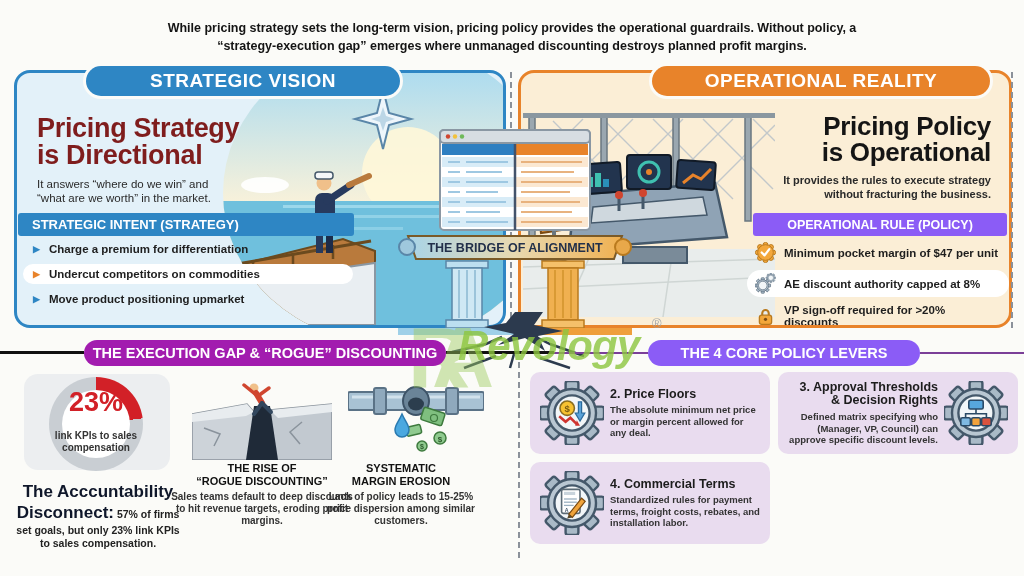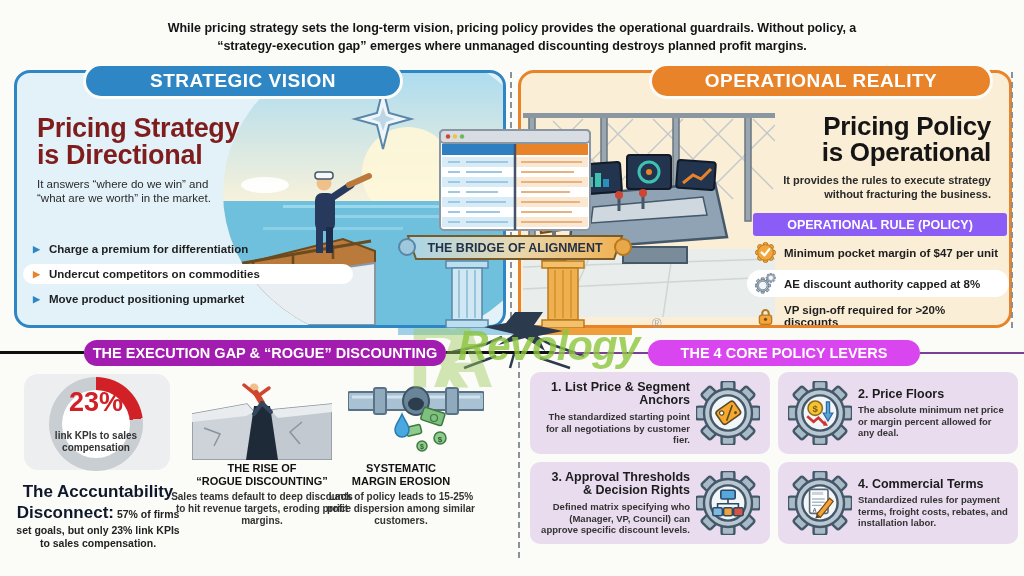--- a/index.html
+++ b/index.html
@@ -28,21 +28,21 @@
   .sub-right{right:18px;top:100px;width:250px;text-align:right;font-size:11px;font-weight:bold;color:#2a2a2a;line-height:1.3;}
   .rules{left:226px;top:166px;width:262px;}
   .rule-row{display:flex;align-items:center;gap:8px;font-size:11.5px;font-weight:bold;color:#1e1e1e;padding:3px 8px;margin-bottom:4px;}
   .rule-row.hl{background:#fff;border-radius:14px;}
   .rule-row svg{flex:0 0 auto;}
   
   .dash-v{border-left:2px dashed #8b919a;width:0;}
   
   .pill{height:26px;border-radius:13px;color:#fff;font-weight:bold;font-size:14.5px;display:flex;align-items:center;justify-content:center;z-index:6;}
   .pill-black{left:84px;top:340px;width:362px;background:#a21caf;}
-  .pill-purple{left:648px;top:340px;width:272px;background:#d946ef;}
+  .pill-purple{left:648px;top:340px;width:272px;background:#8b5cf6;}
   .hline{height:0;z-index:5;}
   .hline-black{border-top:3px solid #101010;}
   .hline-purple{border-top:2px solid #7b3f98;}
   
   .gauge-bg{left:24px;top:374px;width:146px;height:96px;background:#eceef0;border-radius:14px;}
   .gauge{left:49px;top:377px;width:94px;height:94px;border-radius:50%;background:conic-gradient(#d22027 0 83deg,#c9ced3 83deg 360deg);z-index:2;}
   .gauge-inner{position:absolute;left:13px;top:13px;width:68px;height:68px;border-radius:50%;background:#fff;}
   .gauge-text{position:absolute;left:-13px;top:12px;width:120px;text-align:center;}
   .gauge-val{font-size:27px;font-weight:bold;color:#d22027;line-height:1;}
   .gauge-cap{font-size:10px;font-weight:bold;color:#333;line-height:1.15;margin-top:14px;}
@@ -139,20 +139,21 @@
     </g>
   </svg>
   <div class="abs h-left">
     <span>Pricing Strategy</span><br>
     <span>is Directional</span>
   </div>
   <div class="abs sub-left">
     <span>It answers “where do we win” and</span><br>
     <span>“what are we worth” in the market.</span>
   </div>
+  <div class="abs bar bar-blue">STRATEGIC INTENT (STRATEGY)</div>
   <div class="abs bullets">
     <div class="bullet-row">
         <span class="tri tri-blue">▶</span>
         <span>Charge a premium for differentiation</span>
       </div>
     <div class="bullet-row hl">
         <span class="tri tri-orange">▶</span>
         <span>Undercut competitors on commodities</span>
       </div>
     <div class="bullet-row">
@@ -397,35 +398,20 @@
   </div>
   <div class="fig-body">Lack of policy leads to 15-25% price dispersion among similar customers.</div>
 </div>
 
 <div class="abs hline hline-purple" style="left:554px;top:352px;width:94px;"></div>
 <div class="abs hline hline-purple" style="left:920px;top:352px;width:104px;"></div>
 <div class="abs pill pill-purple">THE 4 CORE POLICY LEVERS</div>
 
 <div class="abs cards">
   <div class="card">
-    <div class="card-text t-right">
-      <div class="card-title">1. List Price &amp; Segment Anchors</div>
-      <div class="card-body">The standardized starting point for all negotiations by customer fier.</div>
-    </div>
-    <svg class="gear-icon" viewBox="0 0 80 80">
-      <use href="#gearbase"></use>
-      <g transform="rotate(-35 40 40)">
-        <rect x="27" y="30" width="27" height="20" rx="4" fill="#f6a82c" stroke="#5a4a2a" stroke-width="2"></rect>
-        <circle cx="33.5" cy="35.5" r="2.6" fill="#fff" stroke="#5a4a2a" stroke-width="1.4"></circle>
-        <line x1="33" y1="47" x2="50" y2="35" stroke="#5a4a2a" stroke-width="2"></line>
-        <circle cx="48" cy="45" r="1.8" fill="#5a4a2a"></circle>
-      </g>
-    </svg>
-  </div>
-  <div class="card">
     <svg class="gear-icon" viewBox="0 0 80 80">
       <use href="#gearbase"></use>
       <circle cx="34" cy="34" r="9" fill="#f7c231" stroke="#8a6d1f" stroke-width="2"></circle>
       <text x="34" y="38.5" text-anchor="middle" font-size="12" font-weight="bold" fill="#7a5c10">$</text>
       <polygon points="48,26 52,26 52,40 56,40 50,50 44,40 48,40" fill="#5aa2d8" stroke="#2a6a9c" stroke-width="1.5"></polygon>
       <path d="M24 44 L32 51 L38 46 L46 54" stroke="#cf3430" stroke-width="3.2" fill="none"></path>
       <polygon points="44,56 50,56 46,49" fill="#cf3430"></polygon>
     </svg>
     <div class="card-text t-left">
       <div class="card-title">2. Price Floors</div>

